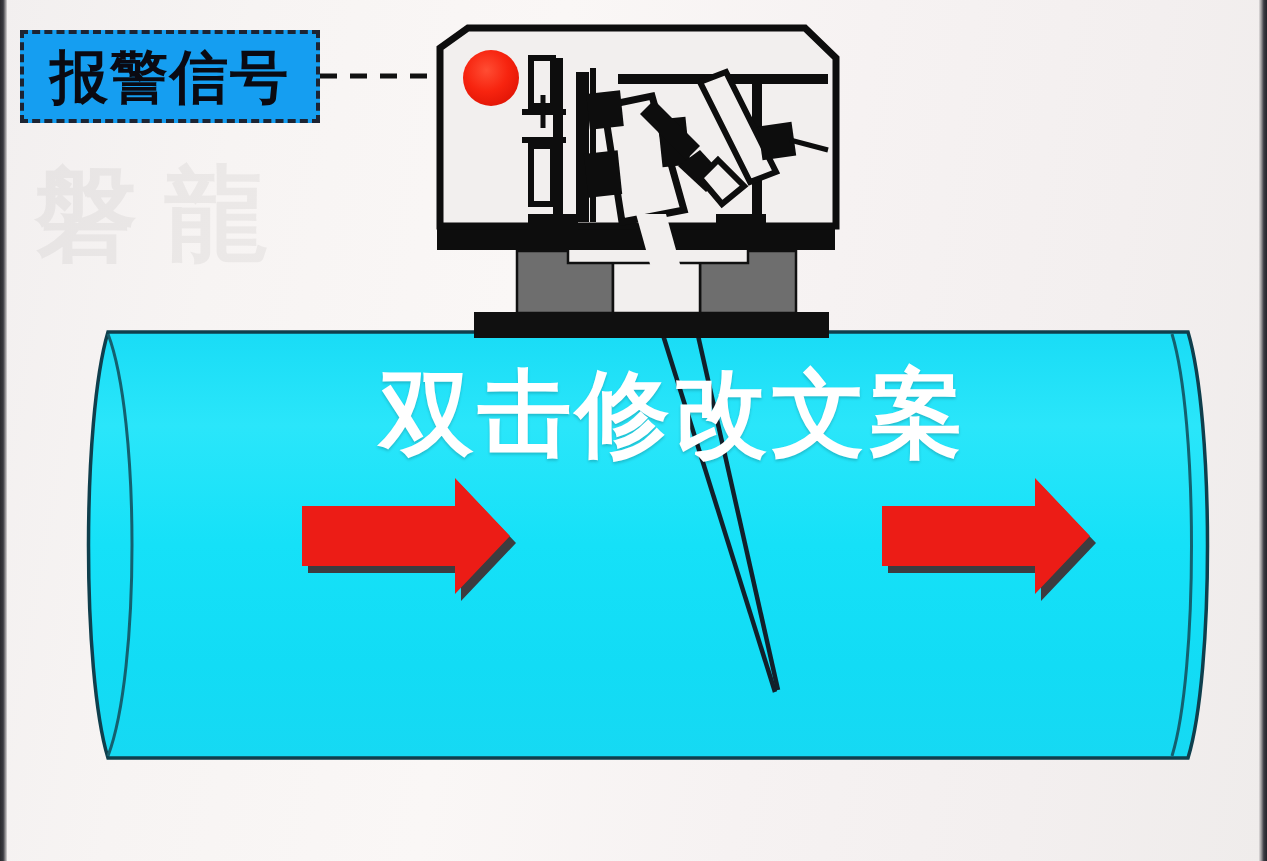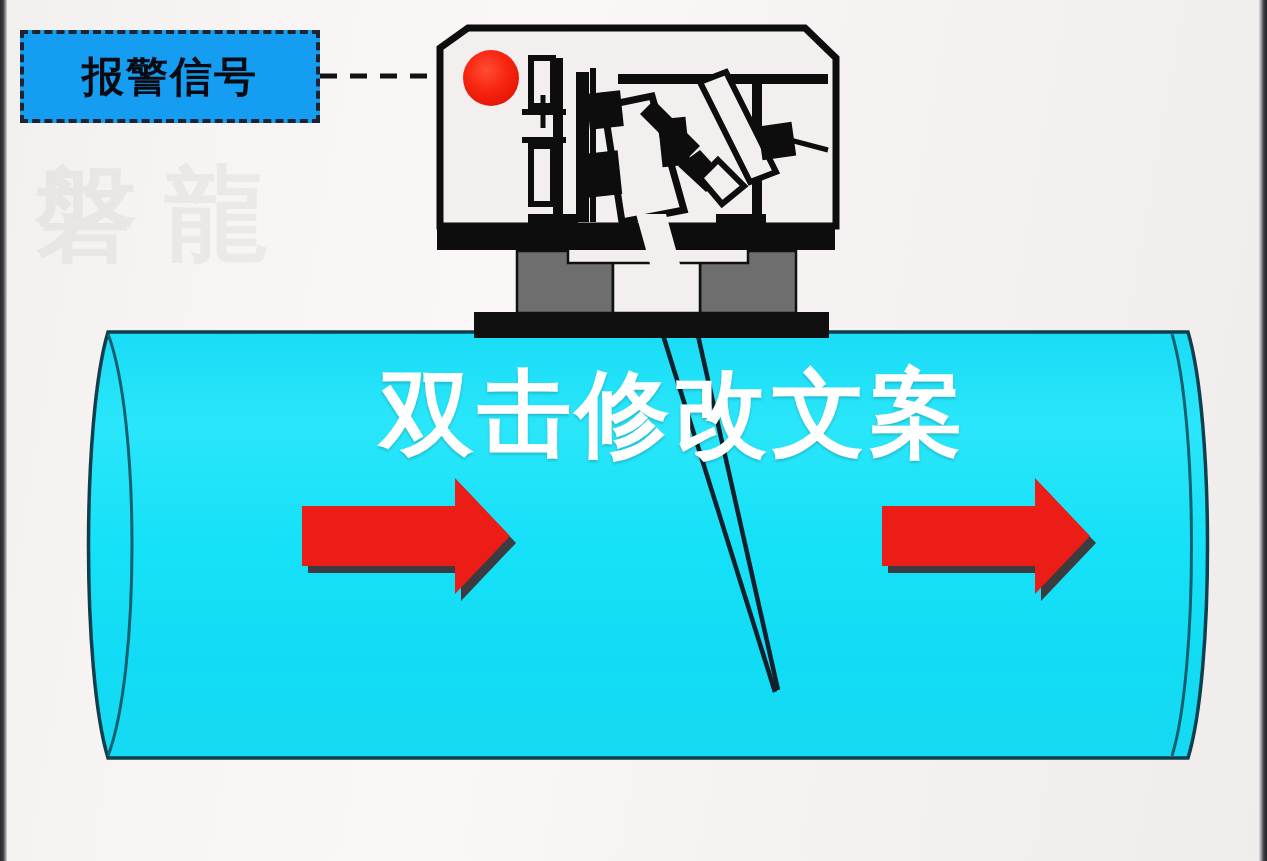--- a/index.html
+++ b/index.html
@@ -60,21 +60,21 @@
     height: 93px;
     background: #159ef1;
     border: 4px dashed #1c2433;
     box-sizing: border-box;
     display: flex;
     align-items: center;
     justify-content: center;
   }
   .alarm-label span {
     font-family: "DejaVu Sans", "Liberation Sans", sans-serif;
-    font-size: 42px;
+    font-size: 58px;
     font-weight: 700;
     color: #0a0a12;
     letter-spacing: 2px;
     line-height: 1;
     white-space: nowrap;
   }
   
   svg.art {
     position: absolute;
     left: 0; top: 0;

